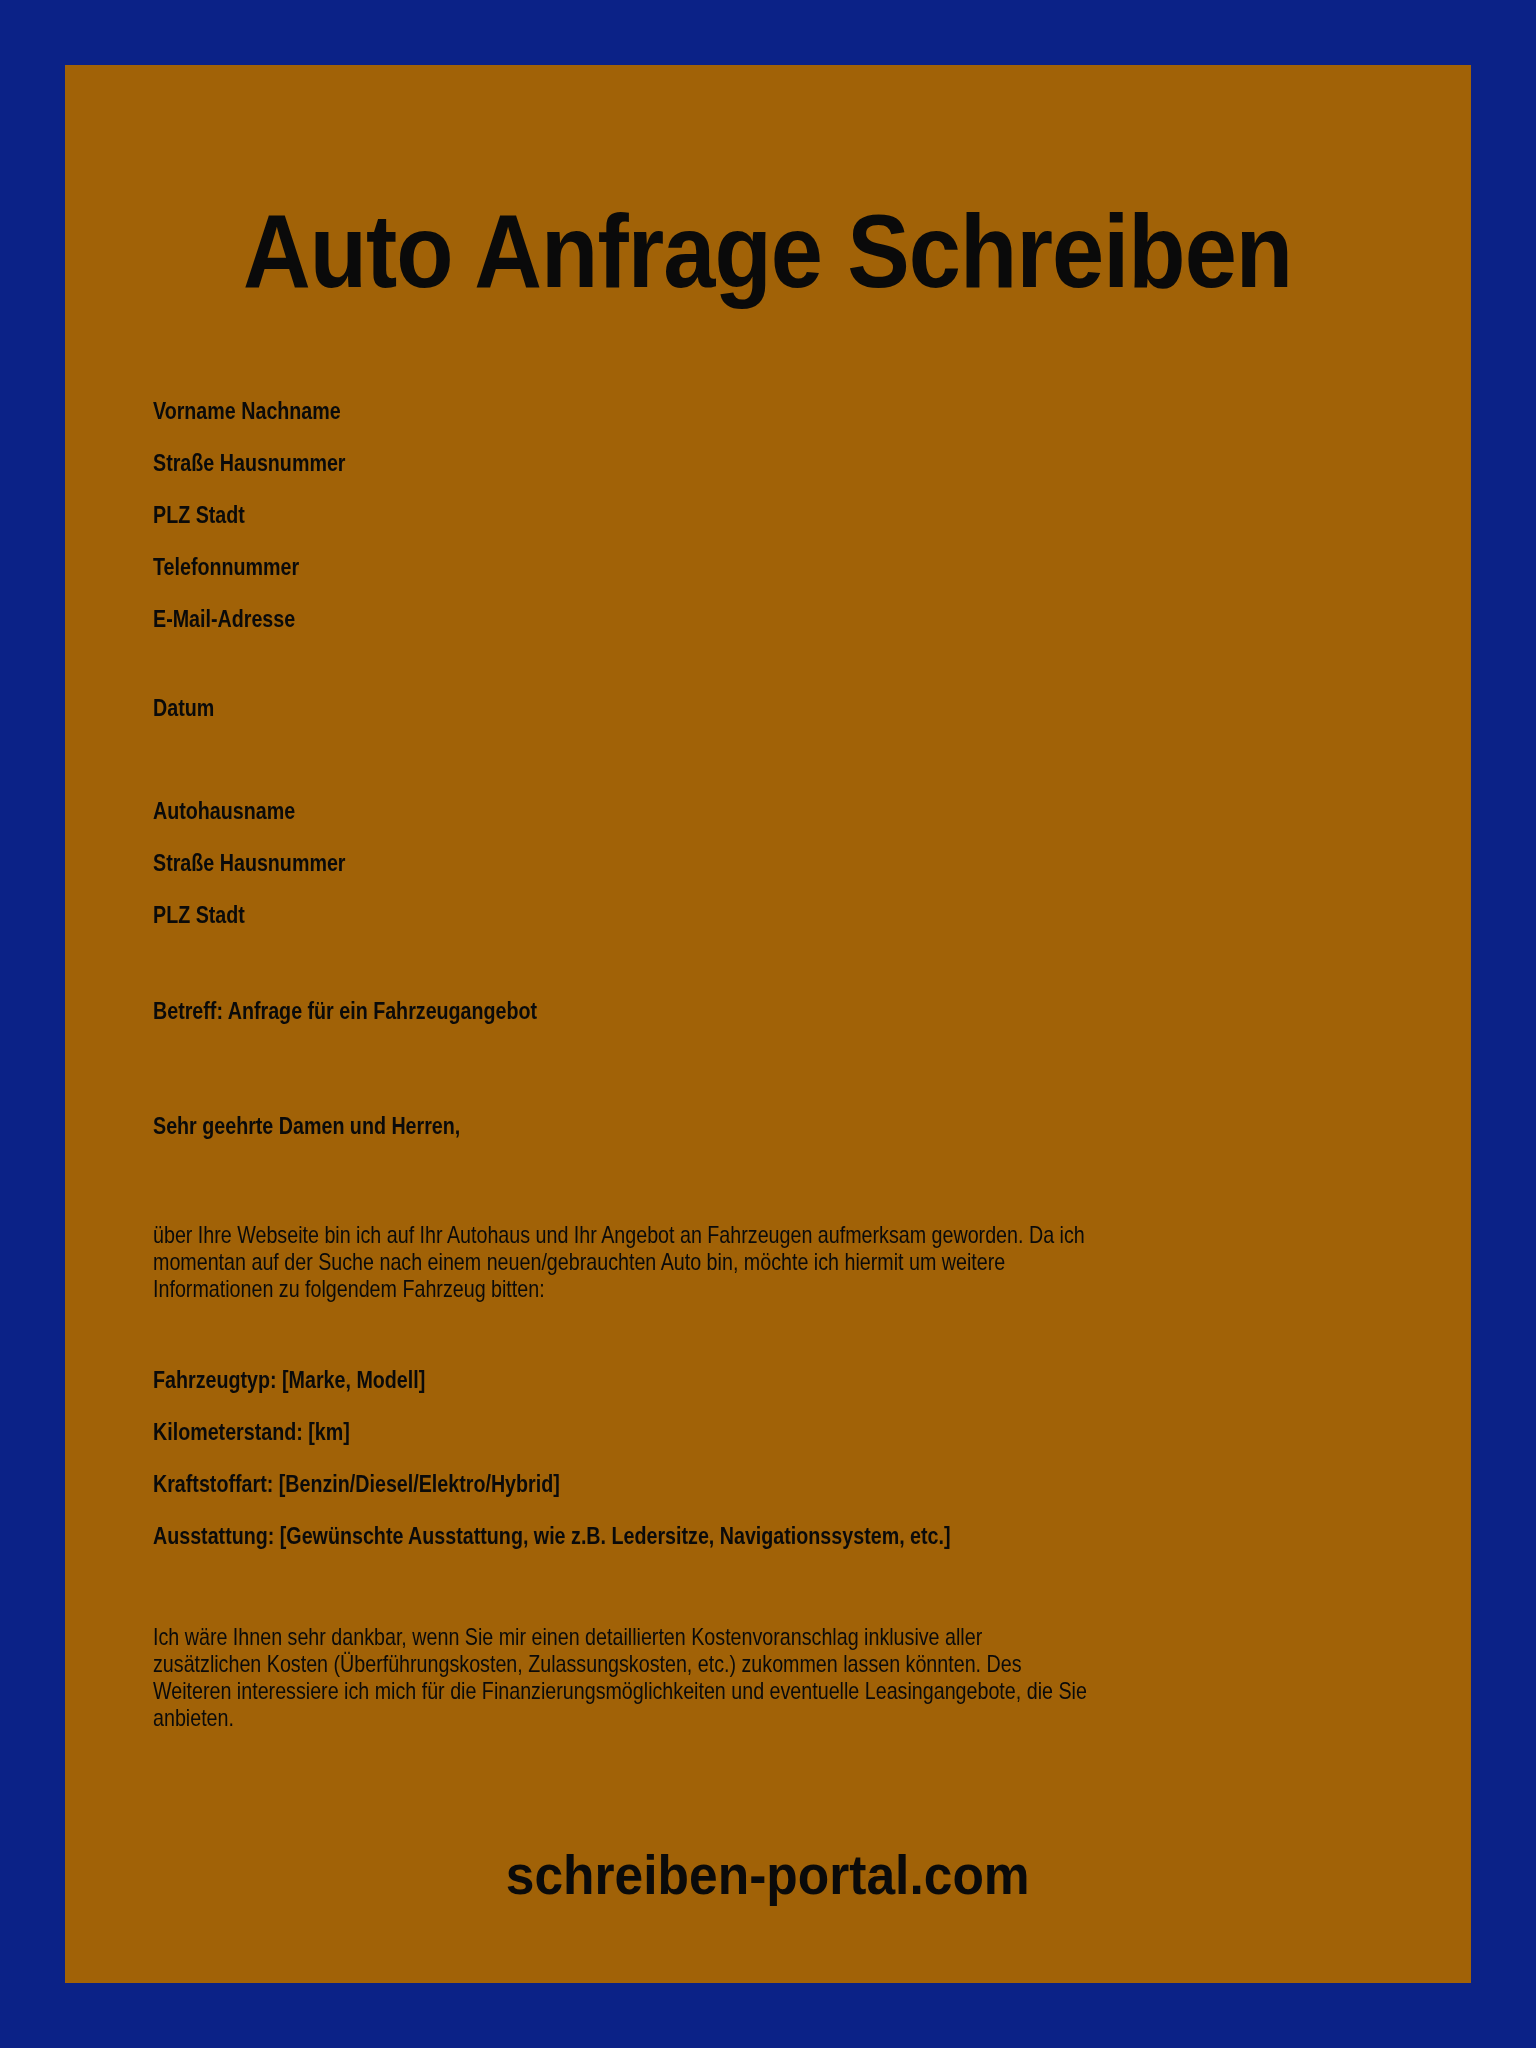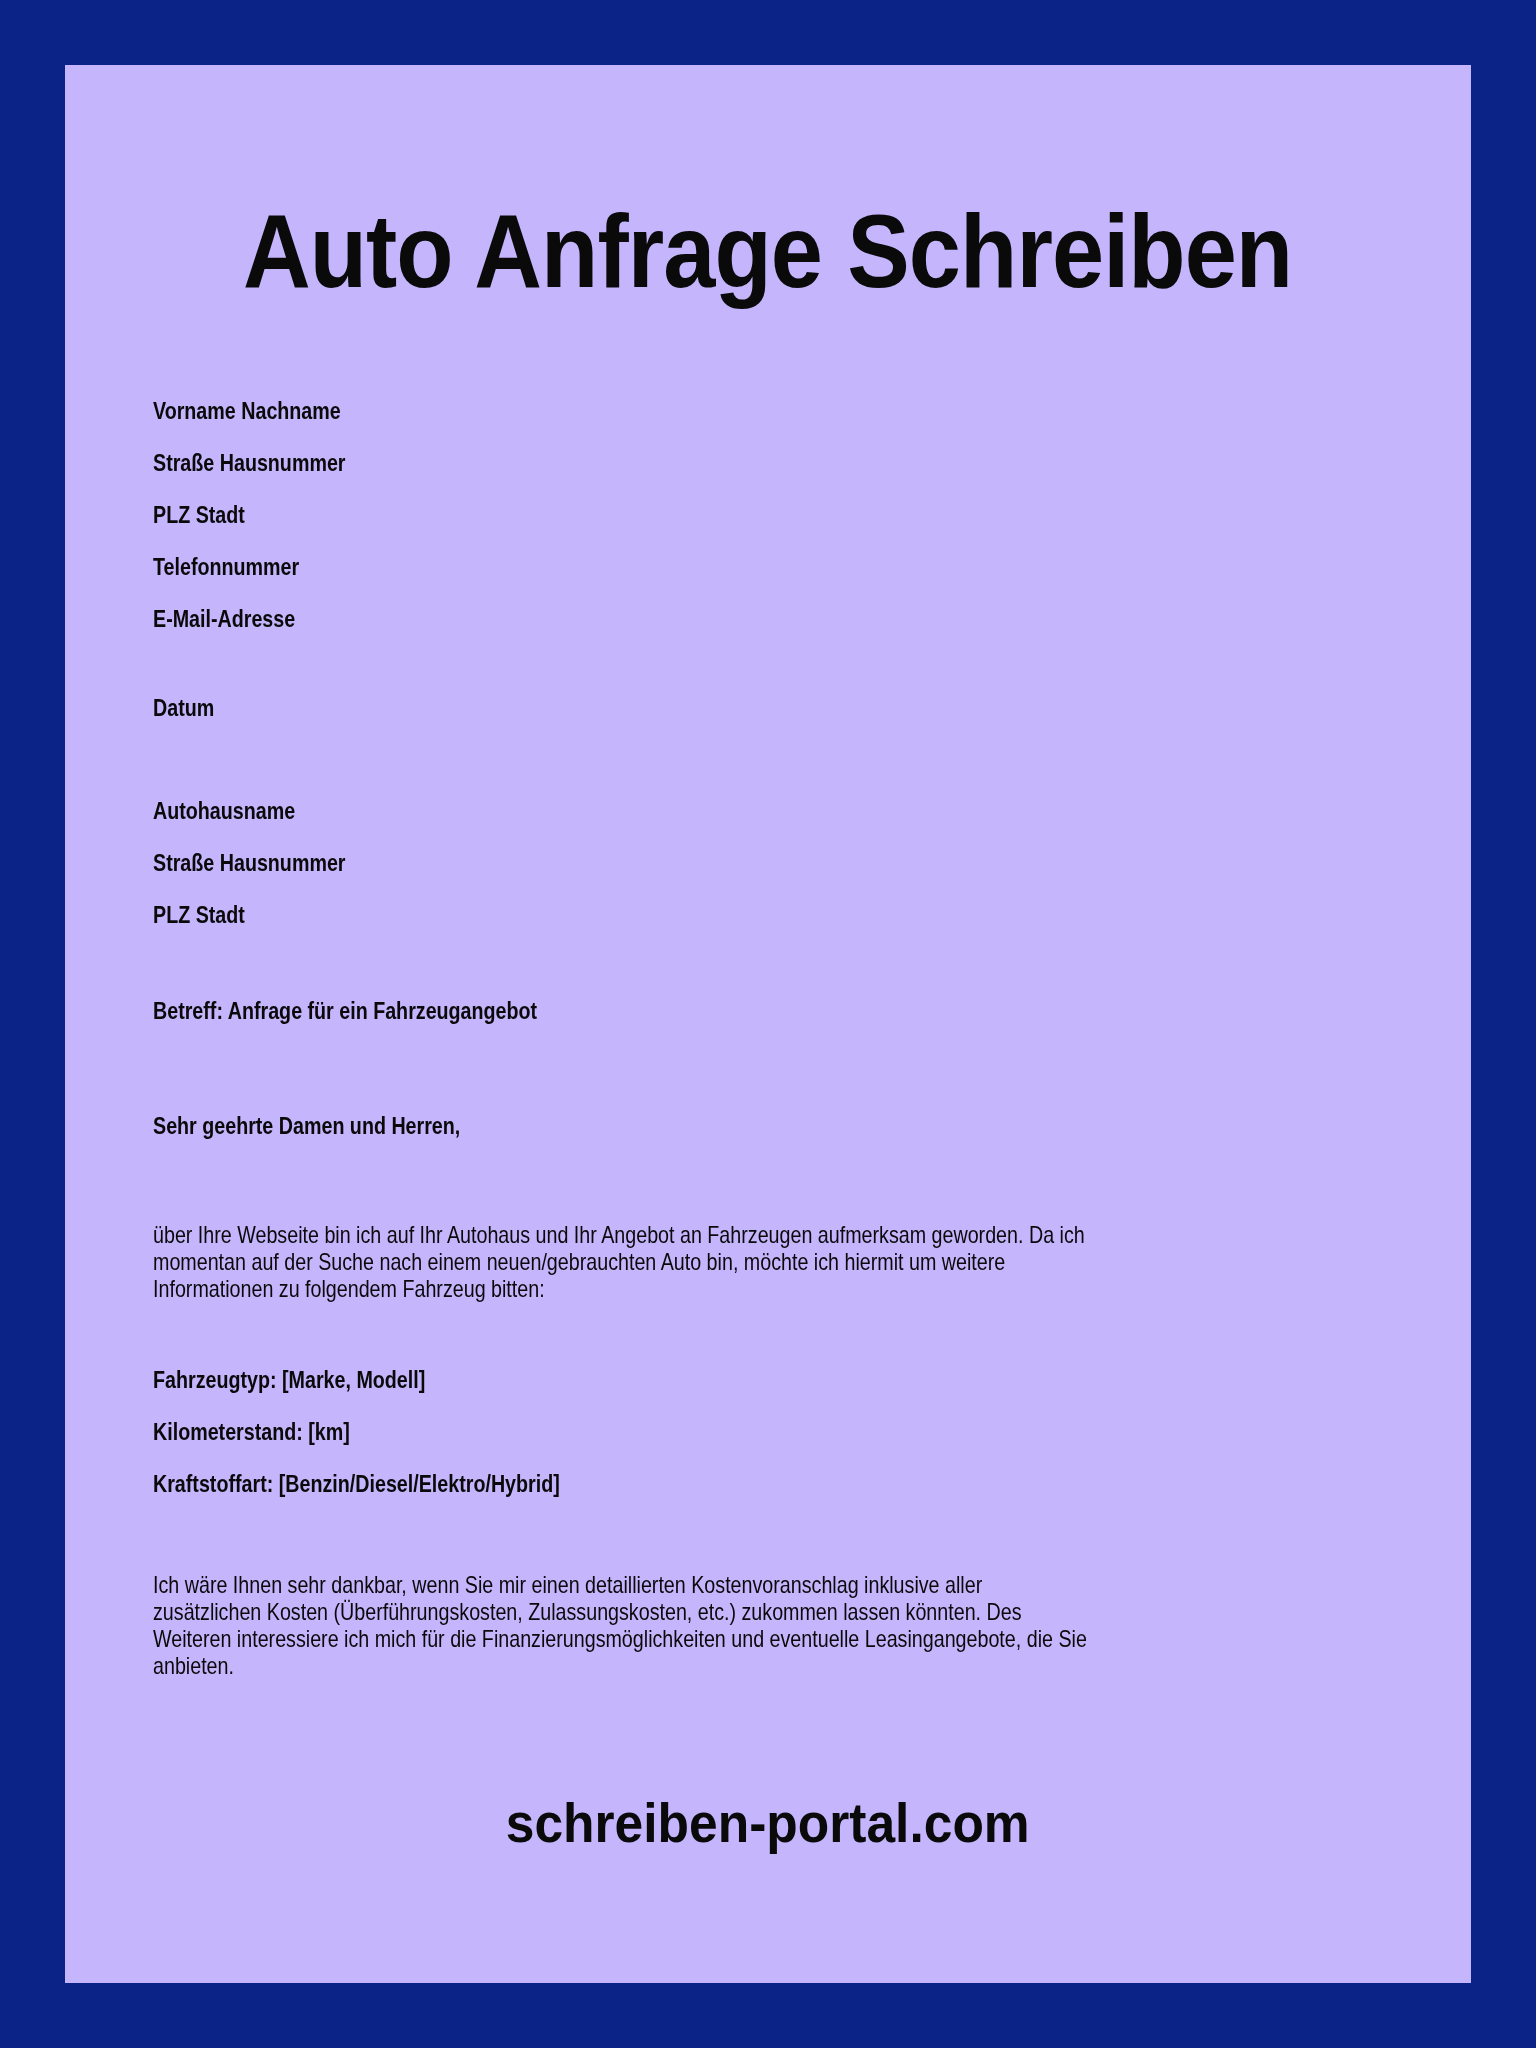--- a/index.html
+++ b/index.html
@@ -7,21 +7,21 @@
     width: 1536px; height: 2048px;
     background: #0B2287;
     position: relative;
     overflow: hidden;
     font-family: "Liberation Sans", sans-serif;
   }
   .page {
     position: absolute;
     left: 65px; top: 65px;
     width: 1406px; height: 1918px;
-    background: #c4b5fd;
+    background: #a16207;
     color: #0A0A0A;
   }
   .title-wrap {
     margin: 135px 0 0 0;
     text-align: center;
     font-weight: bold;
     font-size: 103px;
     line-height: 1;
     white-space: nowrap;
   }
@@ -98,20 +98,21 @@
     <div class="mt-intro">
       <div class="pline"><span class="squeeze">über Ihre Webseite bin ich auf Ihr Autohaus und Ihr Angebot an Fahrzeugen aufmerksam geworden. Da ich</span></div>
       <div class="pline"><span class="squeeze">momentan auf der Suche nach einem neuen/gebrauchten Auto bin, möchte ich hiermit um weitere</span></div>
       <div class="pline"><span class="squeeze">Informationen zu folgendem Fahrzeug bitten:</span></div>
     </div>
 
     <div class="mt-vehicle">
       <div class="line"><span class="squeeze">Fahrzeugtyp: [Marke, Modell]</span></div>
       <div class="line"><span class="squeeze">Kilometerstand: [km]</span></div>
       <div class="line"><span class="squeeze">Kraftstoffart: [Benzin/Diesel/Elektro/Hybrid]</span></div>
+      <div class="line"><span class="squeeze">Ausstattung: [Gewünschte Ausstattung, wie z.B. Ledersitze, Navigationssystem, etc.]</span></div>
     </div>
 
     <div class="mt-closing">
       <div class="pline"><span class="squeeze">Ich wäre Ihnen sehr dankbar, wenn Sie mir einen detaillierten Kostenvoranschlag inklusive aller</span></div>
       <div class="pline"><span class="squeeze">zusätzlichen Kosten (Überführungskosten, Zulassungskosten, etc.) zukommen lassen könnten. Des</span></div>
       <div class="pline"><span class="squeeze">Weiteren interessiere ich mich für die Finanzierungsmöglichkeiten und eventuelle Leasingangebote, die Sie</span></div>
       <div class="pline"><span class="squeeze">anbieten.</span></div>
     </div>
 
   </div>

